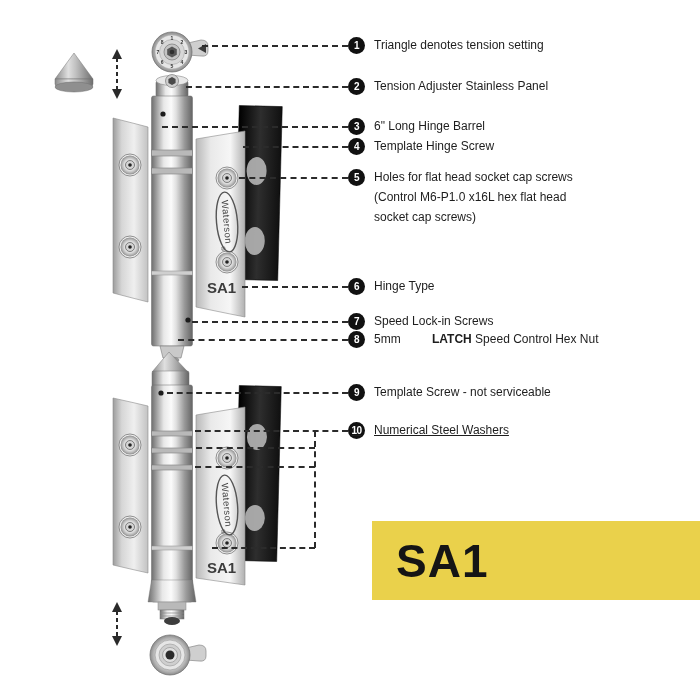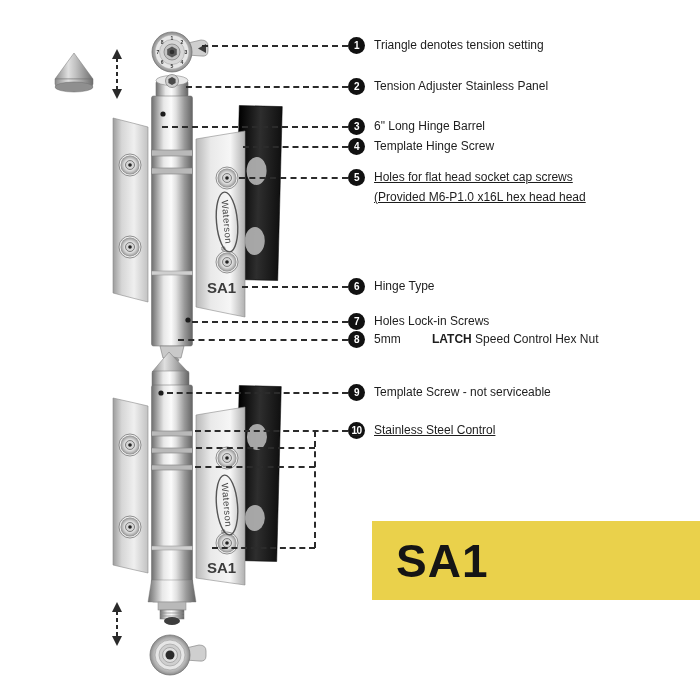--- a/index.html
+++ b/index.html
@@ -10,21 +10,21 @@
   .illus{position:absolute;left:0;top:0;}
   .leader{position:absolute;height:0;border-top:2px dashed #2b2b2b;}
   .leader-v{position:absolute;width:0;border-left:2px dashed #2b2b2b;}
   .callout{position:absolute;display:flex;align-items:flex-start;gap:9px;}
   .callout .num{
     flex:0 0 17px;width:17px;height:17px;border-radius:50%;background:#111;color:#fff;
     font-size:10px;font-weight:bold;display:flex;align-items:center;justify-content:center;
     letter-spacing:-0.5px;
   }
   .callout .txt{font-size:12px;line-height:20px;white-space:nowrap;margin-top:-2px;}
-  .callout .txt .sub{display:block;text-decoration:underline;}
+  .callout .txt .sub{display:block;}
   .badge{
     position:absolute;left:372px;top:521px;width:328px;height:79px;background:#EAD14B;
     display:flex;align-items:center;
   }
   .badge .badge-text{font-size:46px;font-weight:bold;color:#151515;padding-left:24px;letter-spacing:1px;}
   b{font-weight:bold;margin-left:28px;}
 </style>
 </head>
 <body>
 
@@ -276,46 +276,47 @@
 
   <div class="callout" style="top:138px;left:348px;">
     <span class="num">4</span>
     <span class="txt">Template Hinge Screw</span>
   </div>
 
   <div class="callout" style="top:169px;left:348px;">
     <span class="num">5</span>
     <span class="txt">
       <span class="sub">Holes for flat head socket cap screws</span>
-      <span class="sub">(Provided M6-P1.0 x16L hex head head</span>
+      <span class="sub">(Control M6-P1.0 x16L hex flat head</span>
+      <span class="sub">socket cap screws)</span>
     </span>
   </div>
 
   <div class="callout" style="top:278px;left:348px;">
     <span class="num">6</span>
     <span class="txt">Hinge Type</span>
   </div>
 
   <div class="callout" style="top:313px;left:348px;">
     <span class="num">7</span>
-    <span class="txt">Holes Lock-in Screws</span>
+    <span class="txt">Speed Lock-in Screws</span>
   </div>
 
   <div class="callout" style="top:331px;left:348px;">
     <span class="num">8</span>
     <span class="txt"><span>5mm </span><b>LATCH</b><span> Speed Control Hex Nut</span></span>
   </div>
 
   <div class="callout" style="top:384px;left:348px;">
     <span class="num">9</span>
     <span class="txt">Template Screw - not serviceable</span>
   </div>
 
   <div class="callout" style="top:422px;left:348px;text-decoration:underline;">
     <span class="num">10</span>
-    <span class="txt">Stainless Steel Control</span>
+    <span class="txt">Numerical Steel Washers</span>
   </div>
 
   <div class="badge">
     <span class="badge-text">SA1</span>
   </div>
 
 </div>
 
 </body></html>

